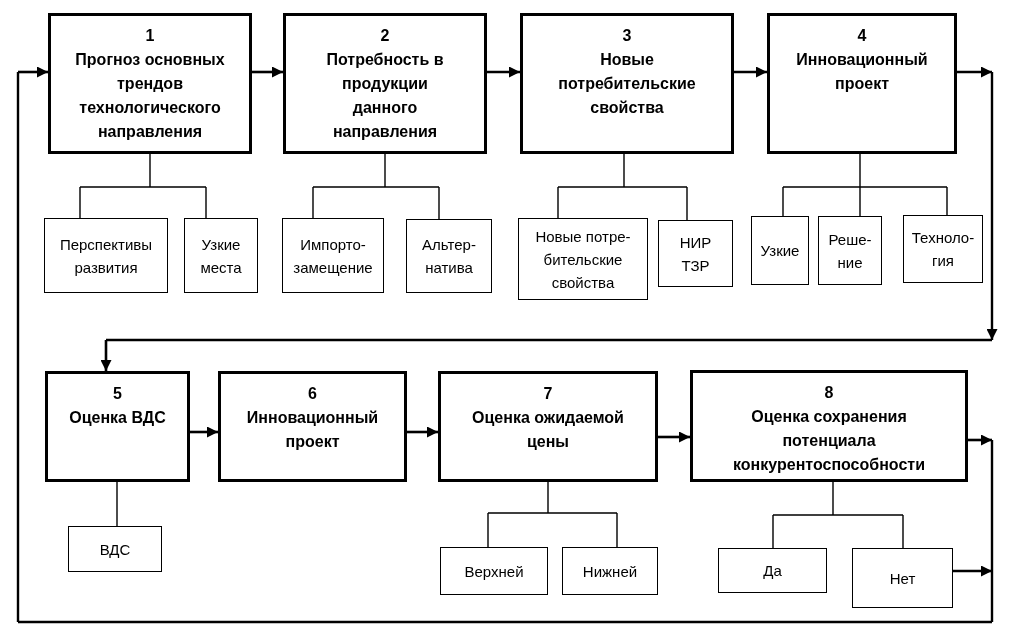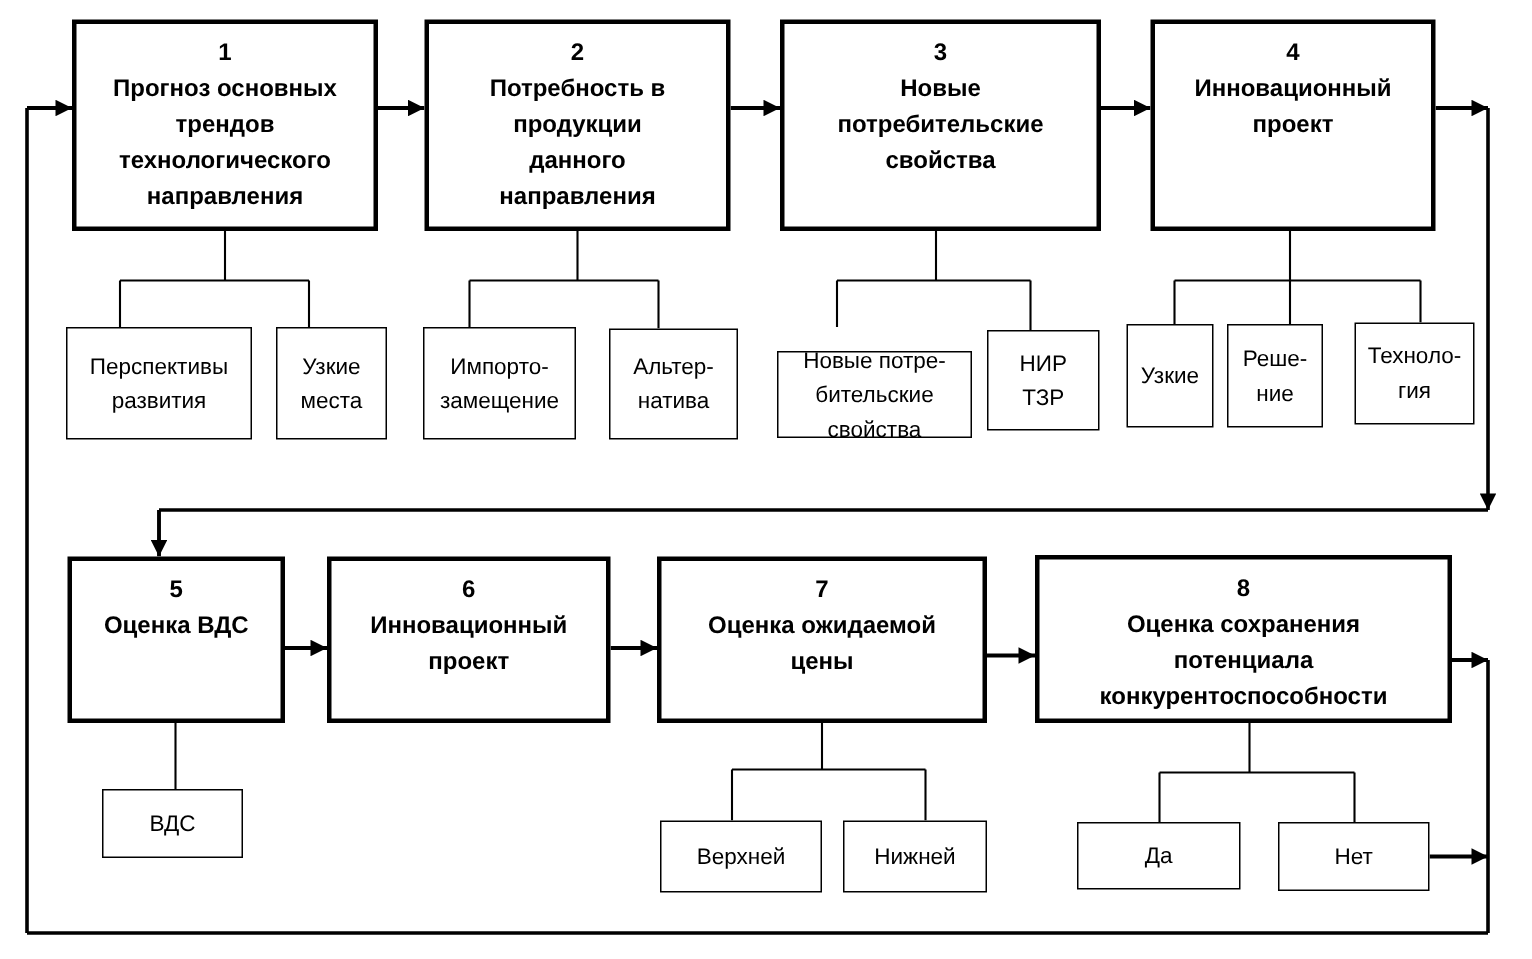--- a/index.html
+++ b/index.html
@@ -56,30 +56,30 @@
   #b5 { left: 45px;  top: 371px; width: 145px; height: 111px; }
   #b6 { left: 218px; top: 371px; width: 189px; height: 111px; }
   #b7 { left: 438px; top: 371px; width: 220px; height: 111px; }
   #b8 { left: 690px; top: 370px; width: 278px; height: 112px; }
 
   
   #s1a { left: 44px;  top: 218px; width: 124px; height: 75px; }
   #s1b { left: 184px; top: 218px; width: 74px;  height: 75px; }
   #s2a { left: 282px; top: 218px; width: 102px; height: 75px; }
   #s2b { left: 406px; top: 219px; width: 86px;  height: 74px; }
-  #s3a { left: 518px; top: 218px; width: 130px; height: 58px; margin-top: 16px; }
+  #s3a { left: 518px; top: 218px; width: 130px; height: 82px; }
   #s3b { left: 658px; top: 220px; width: 75px;  height: 67px; }
   #s4a { left: 751px; top: 216px; width: 58px;  height: 69px; }
   #s4b { left: 818px; top: 216px; width: 64px;  height: 69px; }
   #s4c { left: 903px; top: 215px; width: 80px;  height: 68px; }
   #s5a { left: 68px;  top: 526px; width: 94px;  height: 46px; }
   #s7a { left: 440px; top: 547px; width: 108px; height: 48px; }
   #s7b { left: 562px; top: 547px; width: 96px;  height: 48px; }
   #s8a { left: 718px; top: 548px; width: 109px; height: 45px; }
-  #s8b { left: 852px; top: 548px; width: 101px; height: 46px; }
+  #s8b { left: 852px; top: 548px; width: 101px; height: 60px; }
 </style>
 </head>
 <body>
 
 <div class="canvas">
 
   <svg class="connectors" viewBox="0 0 1021 639" xmlns="http://www.w3.org/2000/svg">
     <defs>
       <marker id="ah" viewBox="0 0 10 10" markerWidth="13" markerHeight="11" refX="10" refY="5" orient="auto" markerUnits="userSpaceOnUse">
         <path d="M0,0 L10,5 L0,10 Z" style="fill:#000;stroke:none"></path>

